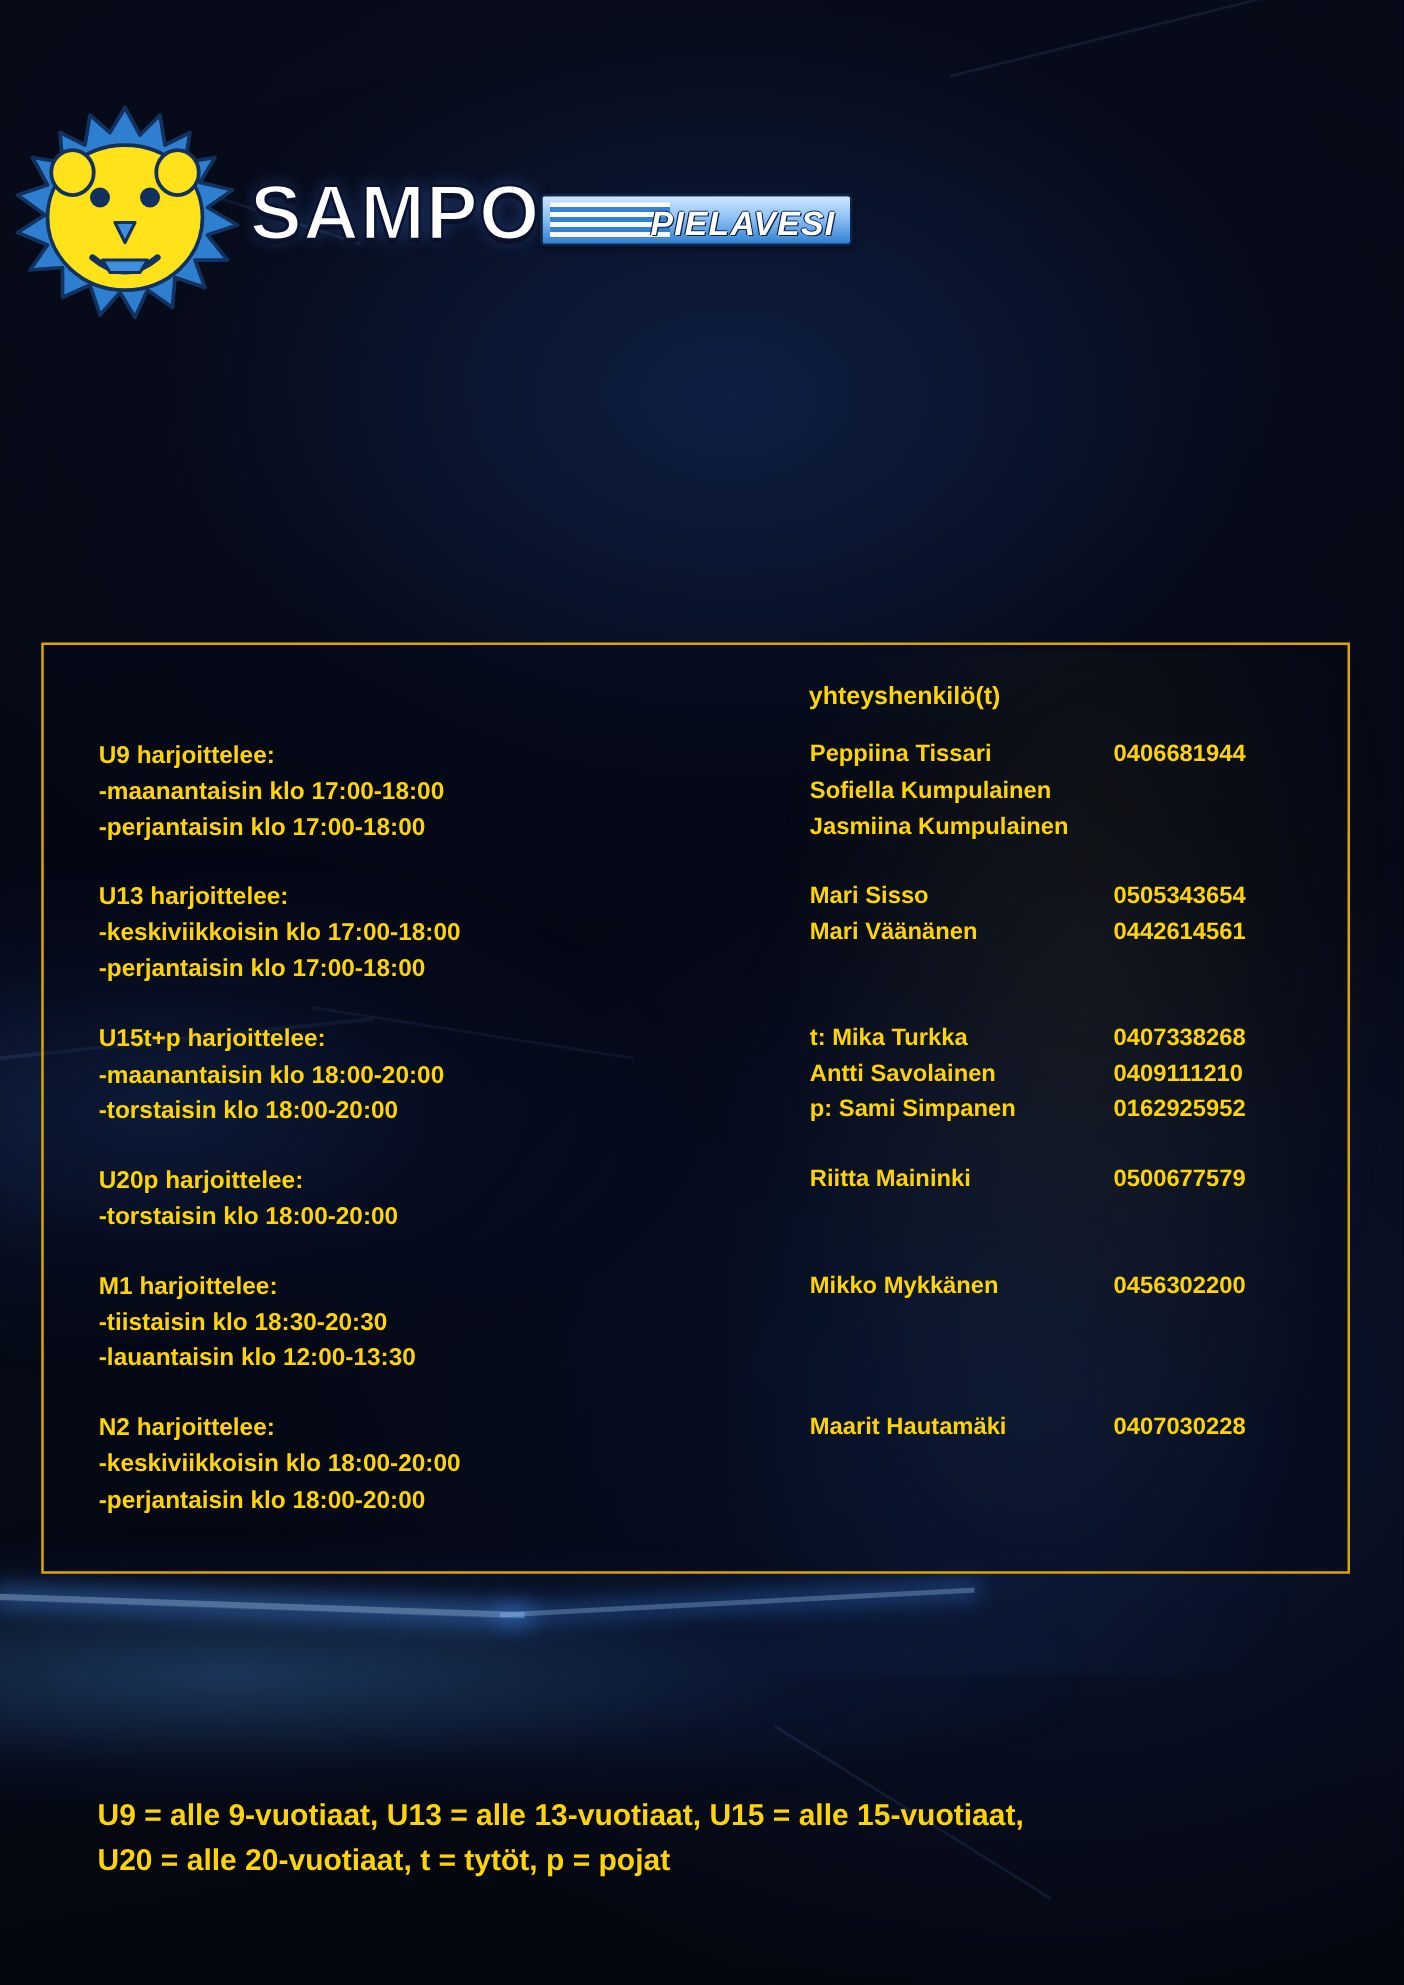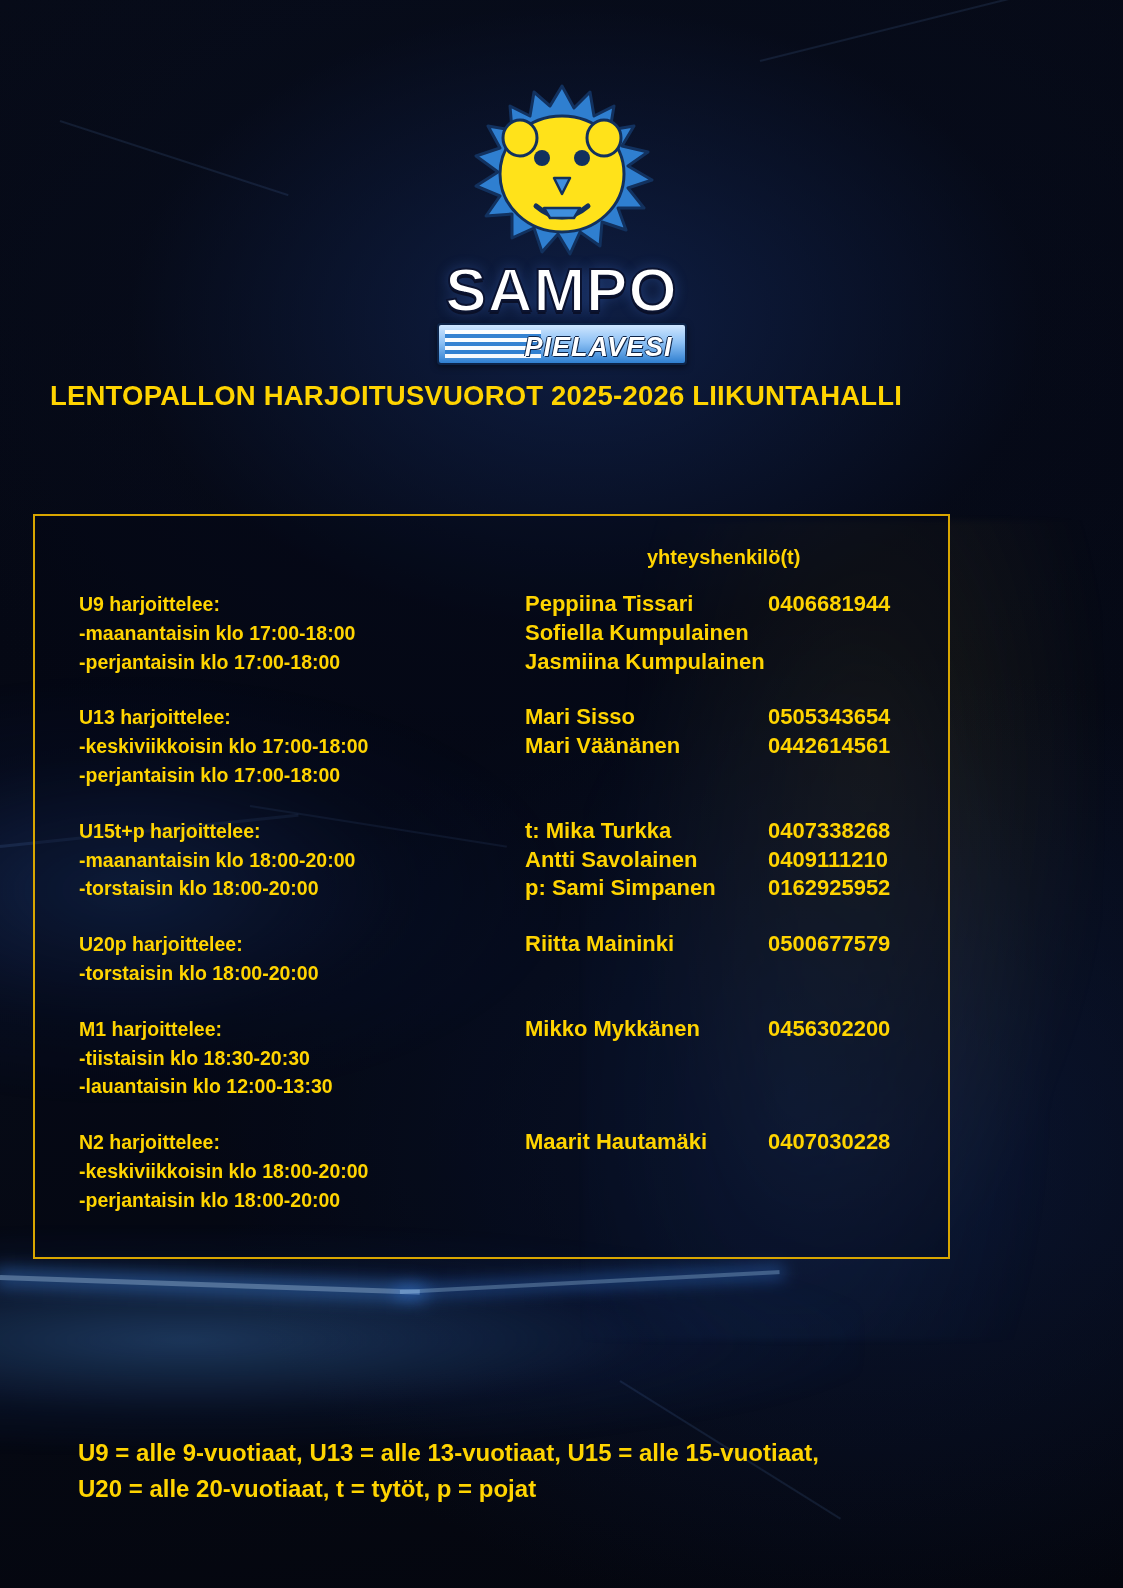--- a/index.html
+++ b/index.html
@@ -66,21 +66,21 @@
     transform-origin: left center;
     filter: blur(0.4px);
   }
 
   
   .logo-wrap {
     position: absolute;
     left: 0; right: 0;
     top: 82px;
     display: flex;
-    flex-direction: column;
+    flex-direction: row;
     align-items: center;
   }
   .lion {
     position: relative;
     width: 200px;
     height: 185px;
   }
   .mane {
     position: absolute;
     left: 50%;
@@ -142,21 +142,21 @@
     color: #ffd400;
     letter-spacing: 0.2px;
     white-space: nowrap;
   }
 
   
   .panel {
     position: absolute;
     left: 33px;
     top: 514px;
-    width: 917px;
+    width: 1047px;
     height: 745px;
     border: 2px solid #d9a600;
     background: rgba(4,8,20,0.30);
     box-sizing: border-box;
   }
   .contact-heading {
     position: absolute;
     left: 612px;
     top: 30px;
     font-size: 20px;
@@ -188,25 +188,26 @@
   }
   .line {
     font-size: 19.5px;
     font-weight: 700;
     color: #ffd400;
     line-height: 28.8px;
     white-space: nowrap;
   }
   .contact-line {
     display: flex;
-    font-size: 22px;
+    font-size: 19px;
     font-weight: 700;
     color: #ffd400;
     line-height: 28.8px;
     white-space: nowrap;
+    margin-left: 12px;
   }
   .contact-name { width: 243px; }
   .contact-phone { width: 180px; }
 
   
   .legend {
     position: absolute;
     left: 78px;
     top: 1435px;
     width: 980px;
@@ -253,21 +254,20 @@
         </g>
       </svg>
     </div>
     <div class="sampo-word">SAMPO</div>
     <div class="pielavesi-bar">
       <span class="stripes"></span>
       <span class="pielavesi-text">PIELAVESI</span>
     </div>
   </div>
 
-  <div class="poster-title">LENTOPALLON HARJOITUSVUOROT 2025-2026 LIIKUNTAHALLI</div>
 
   <div class="panel">
     <div class="contact-heading">yhteyshenkilö(t)</div>
 
     <div class="rows">
 
       <div class="row">
         <div class="schedule">
           <div class="line">U9 harjoittelee:</div>
           <div class="line">-maanantaisin klo 17:00-18:00</div>

